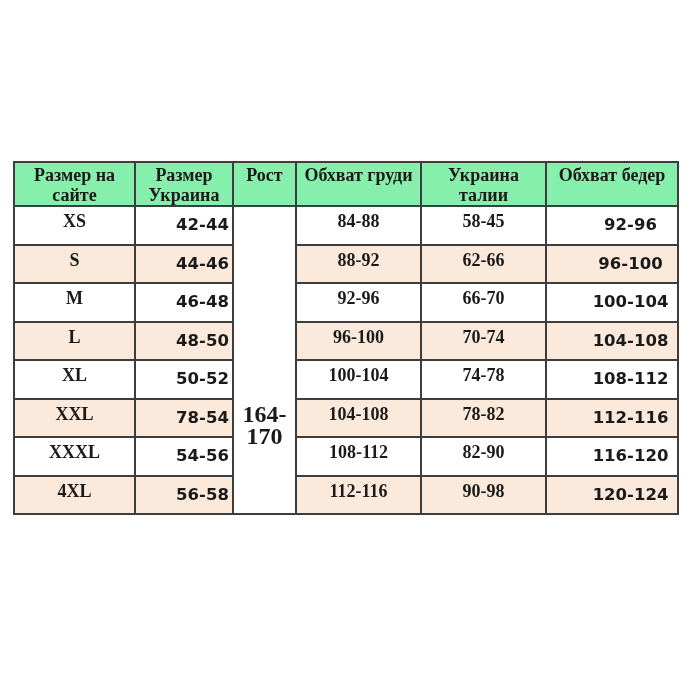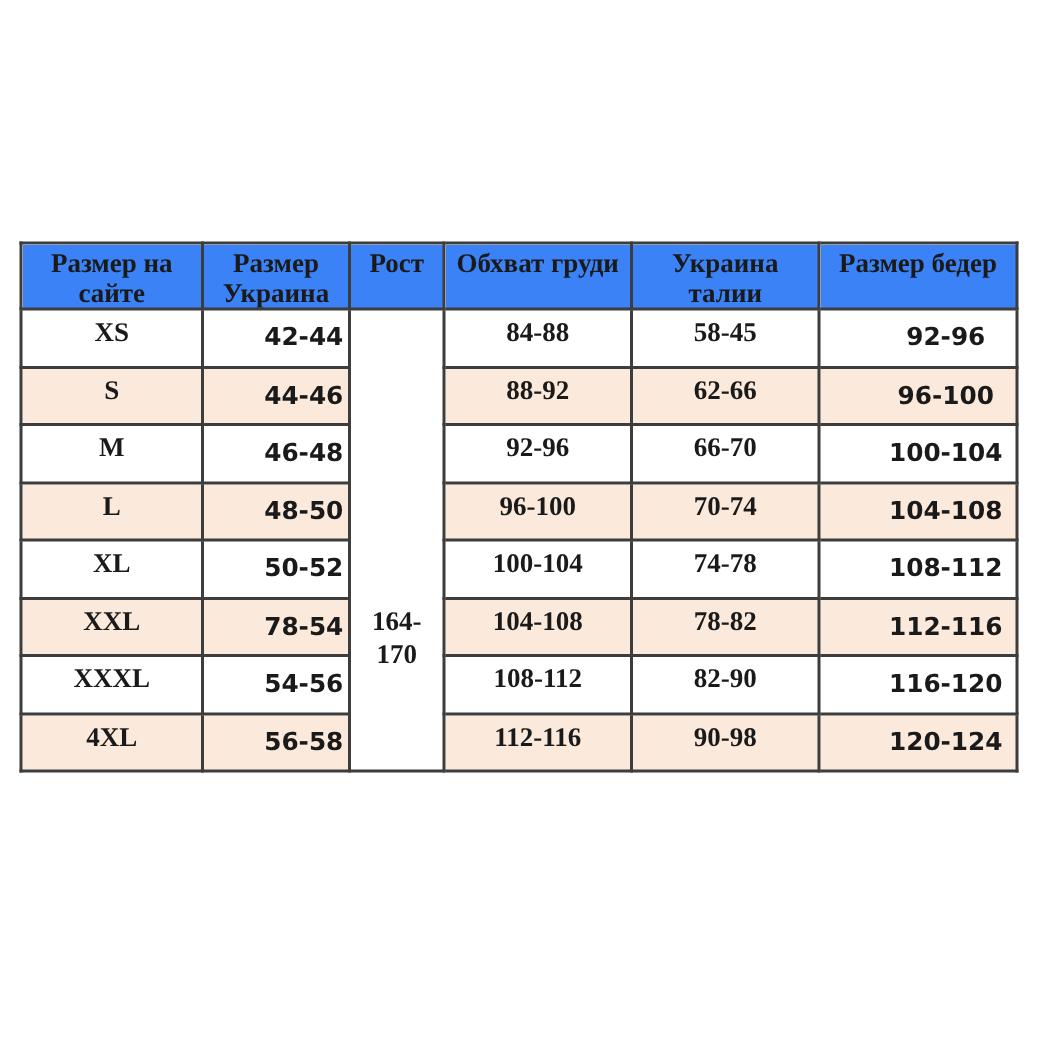--- a/index.html
+++ b/index.html
@@ -31,21 +31,21 @@
     text-align: center;
     vertical-align: top;
     color: #1a1a1a;
     font-weight: bold;
     padding: 0;
     overflow: hidden;
   }
   .size-table thead tr { height: 43px; }
   .size-table tbody tr { height: 38.5px; }
   .size-table thead th {
-    background: #3b82f6;
+    background: #86efac;
     font-family: "Liberation Serif", serif;
     font-size: 18px;
     line-height: 20px;
     padding-top: 2px;
   }
   td.serif {
     font-family: "Liberation Serif", serif;
     font-size: 18px;
     line-height: 22px;
     padding-top: 3px;
@@ -56,21 +56,21 @@
     font-size: 16.5px;
     line-height: 21px;
     padding-top: 7px;
     padding-left: 37px;
   }
   
   .size-table tbody tr:nth-child(even) td { background: #fbeadb; }
   td.rost-cell {
     background: #ffffff !important;
     font-family: "Liberation Serif", serif;
-    font-size: 18px;
+    font-size: 24px;
     line-height: 22px;
     padding-top: 196px;
   }
 </style>
 </head>
 <body>
 
 <div class="canvas">
   <div class="table-wrap">
     <table class="size-table">
@@ -82,21 +82,21 @@
         <col style="width:125px">
         <col style="width:132px">
       </colgroup>
       <thead>
         <tr>
           <th>Размер на сайте</th>
           <th>Размер Украина</th>
           <th>Рост</th>
           <th>Обхват груди</th>
           <th>Украина талии</th>
-          <th>Размер бедер</th>
+          <th>Обхват бедер</th>
         </tr>
       </thead>
       <tbody>
         <tr>
           <td class="serif">XS</td>
           <td class="sans">42-44</td>
           <td class="rost-cell" rowspan="8">
             <div>164-</div>
             <div>170</div>
           </td>

